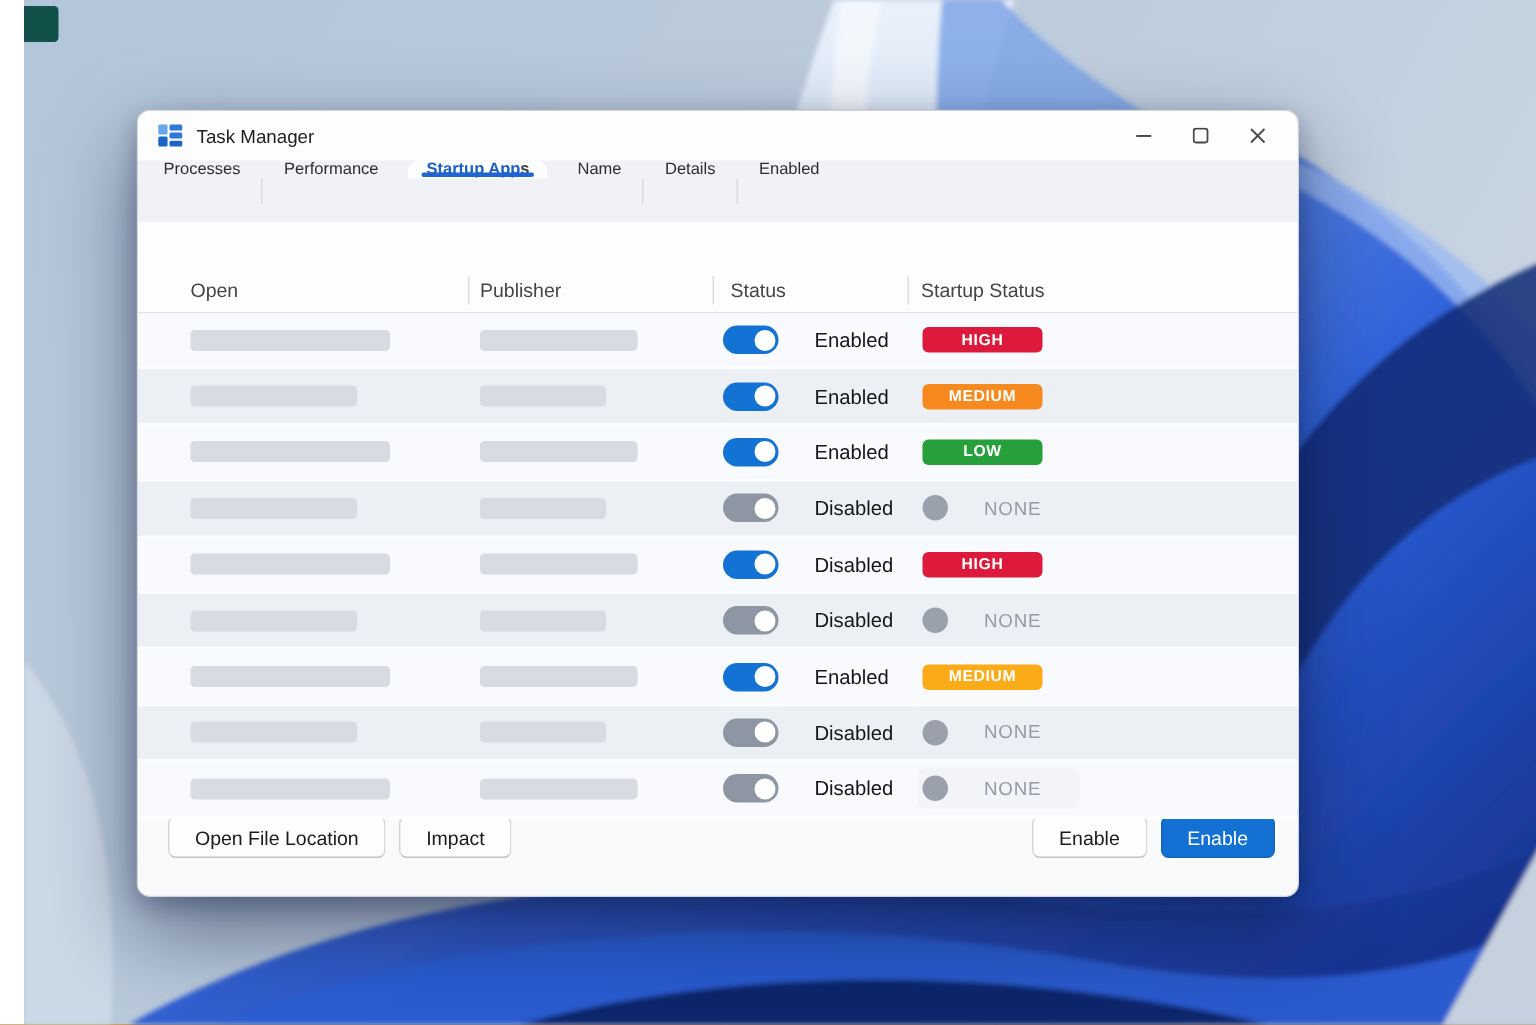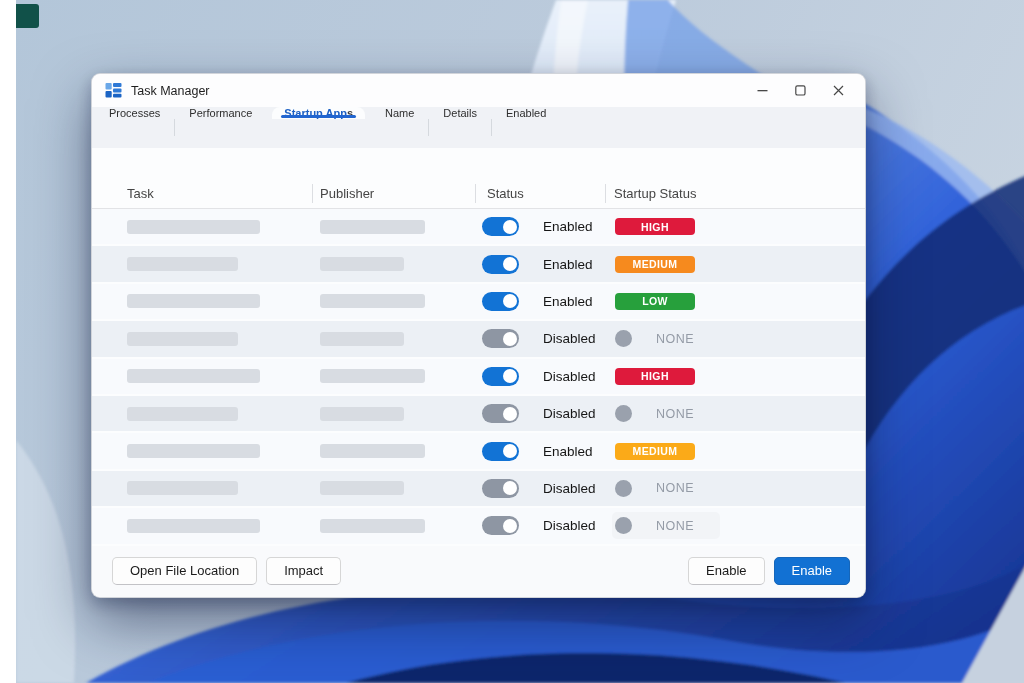--- a/index.html
+++ b/index.html
@@ -66,21 +66,21 @@
   .badge.medium-amber{background:var(--medium-amber,#fbaa18);}
   .badge.low{background:var(--low,#27a03c);}
   .none-wrap{display:flex;align-items:center;gap:24px;}
   .none-dot{width:17px;height:17px;border-radius:50%;background:var(--none,#9aa1ad);}
   .none-label{font-size:12.5px;color:#949ba6;letter-spacing:.5px;}
   .cell-impact.highlighted{background:#f2f4f7;border-radius:5px;
         padding:5px 26px 5px 3px;margin:-5px 0 -5px -3px;}
 
   
   .footer{height:53px;flex:0 0 53px;background:#f9fafc;border-top:4px solid #15803d;
-          border-radius:0 0 9px 9px;display:flex;align-items:center;
+          border-radius:0 0 9px 9px;display:flex;
           padding:0 15px 0 20px;gap:9px;}
   .btn{height:28px;padding:0 17px;font-size:13px;color:#1b1b1b;background:#fdfdfd;
        border:1px solid #d6d6d6;border-bottom-color:#c2c2c6;border-radius:5px;
        display:flex;align-items:center;white-space:nowrap;}
   .btn.primary{background:var(--primary,#1271d3);color:#fff;border-color:#1566ba;}
   .spacer{flex:1;}
 </style>
 </head>
 <body>
 
@@ -167,21 +167,21 @@
         </div>
         <div class="tab">Name</div>
         <div class="tab-divider"></div>
         <div class="tab">Details</div>
         <div class="tab-divider"></div>
         <div class="tab">Enabled</div>
       </div>
 
     <div class="content">
       <div class="thead">
-        <span class="th th-name">Task</span>
+        <span class="th th-name">Open</span>
         <span class="th th-publisher">Publisher</span>
         <span class="th th-status">Status</span>
         <span class="th th-impact">Startup Status</span>
         <span class="th-div thd1"></span>
         <span class="th-div thd2"></span>
         <span class="th-div thd3"></span>
       </div>
       <div class="rows" id="rows">
           <div class="row odd bars-long">
     <div class="cell-name">

